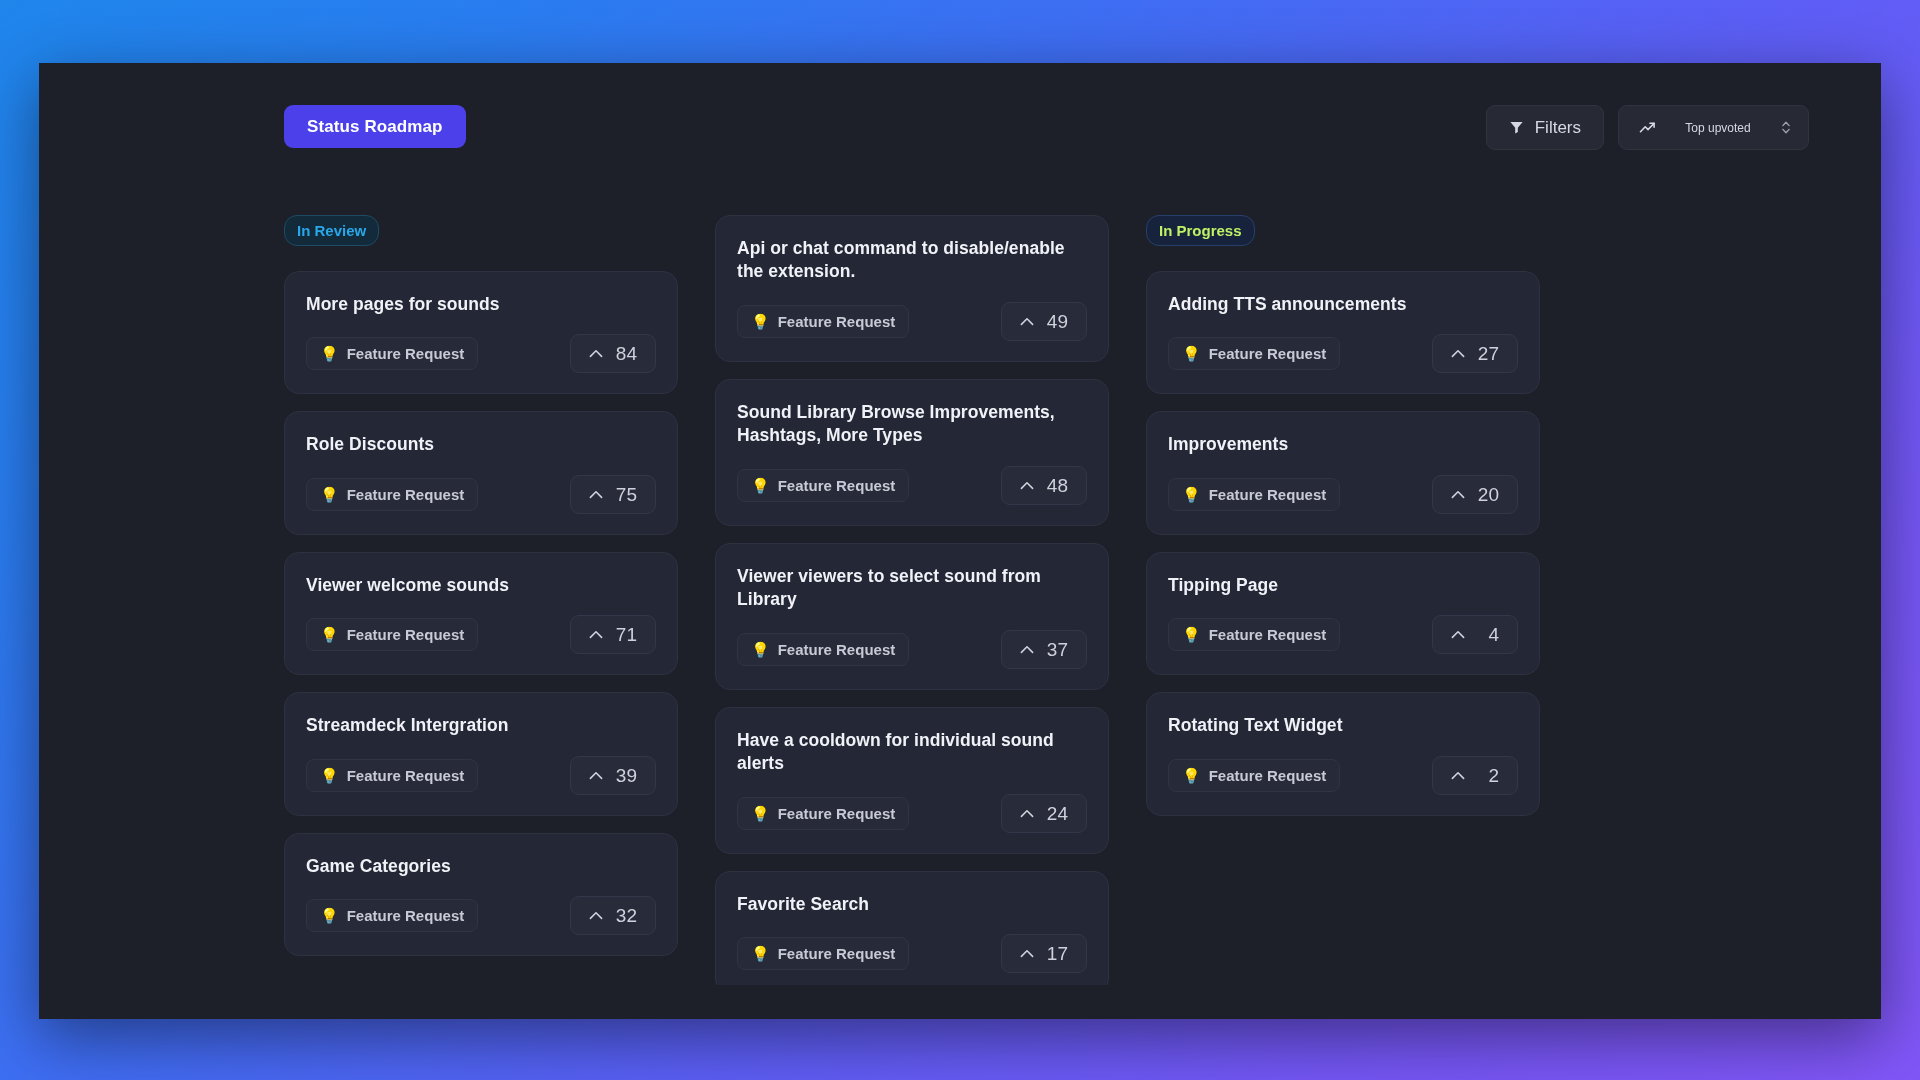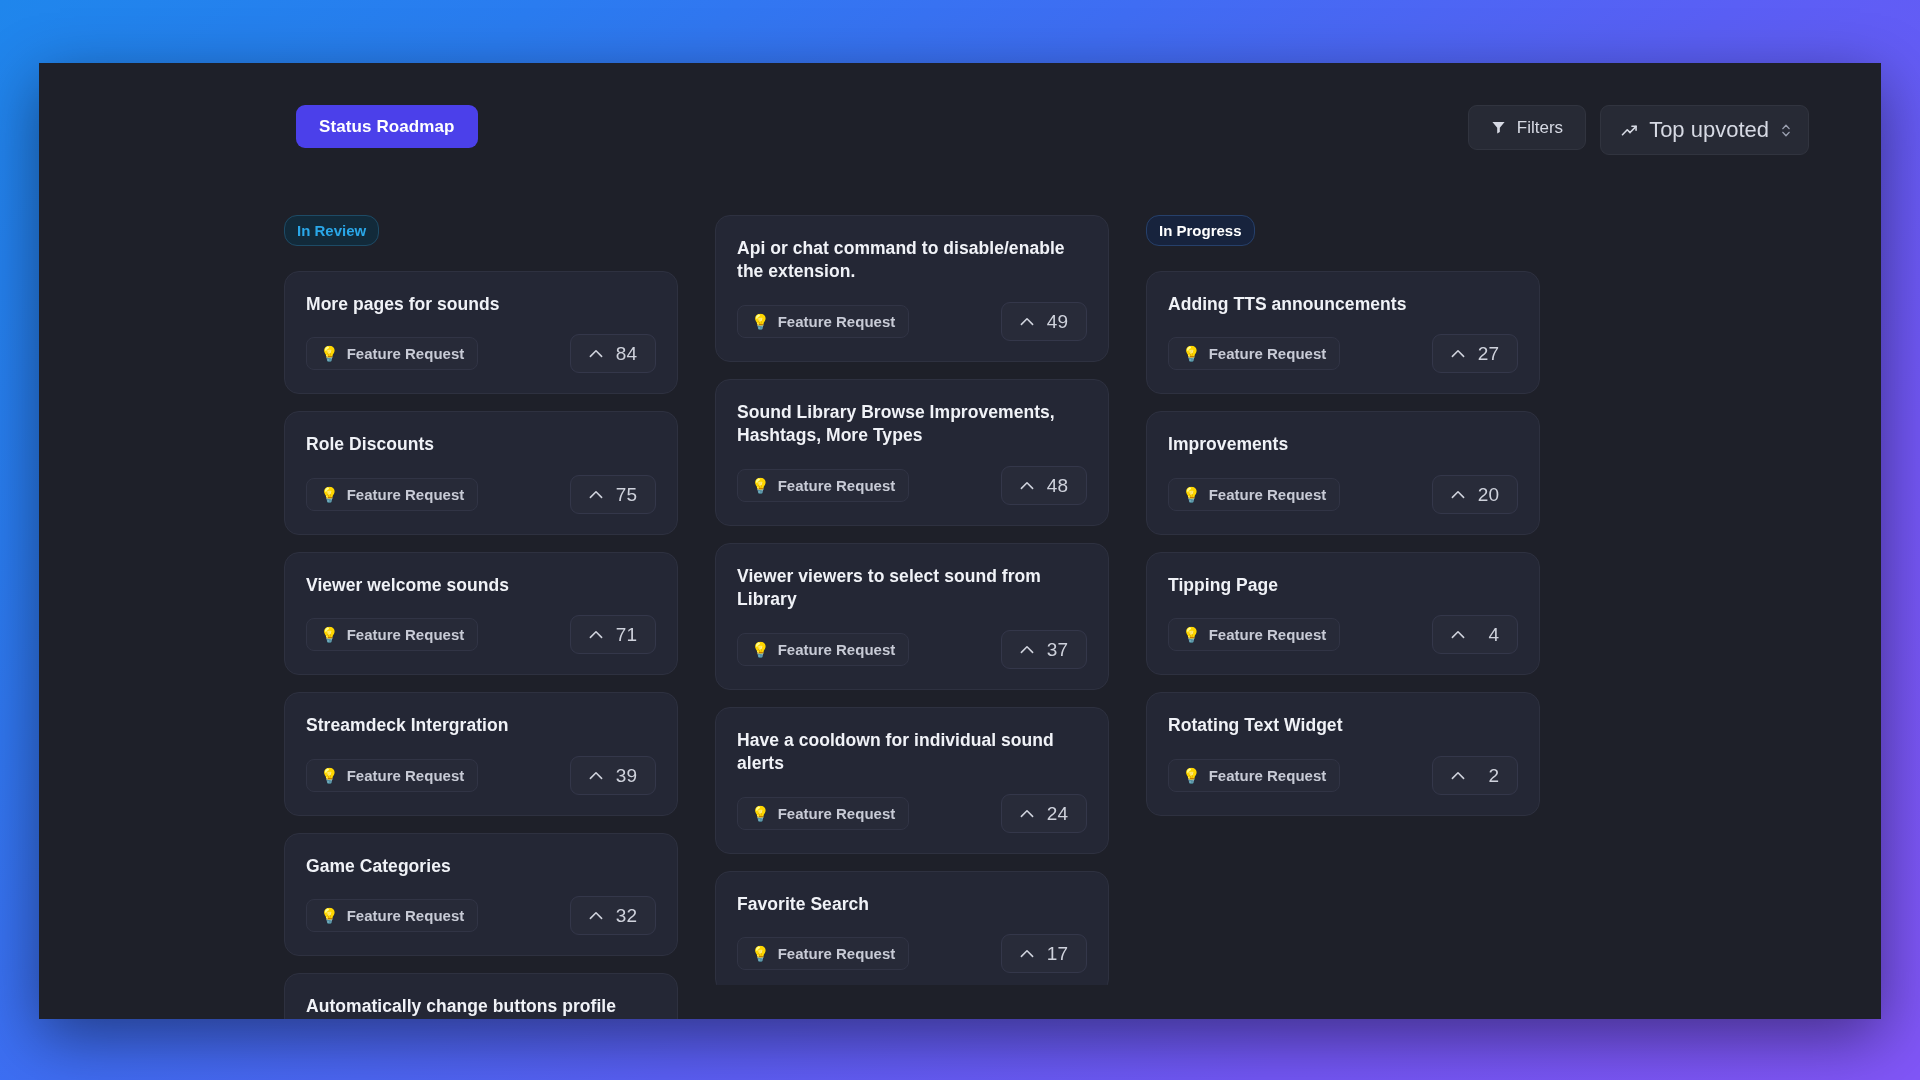--- a/index.html
+++ b/index.html
@@ -26,21 +26,21 @@
     position:absolute;
     left:39px; top:63px;
     width:1842px; height:956px;
     background:#1e2029;
     box-shadow:0 18px 60px rgba(0,0,0,.45);
     overflow:hidden;
   }
 
   
   .toolbar {
-    position:absolute; left:12px; top:0; right:0; height:110px;
+    position:absolute; left:0; top:0; right:0; height:110px;
     padding:42px 72px 0 245px;
     display:flex; align-items:flex-start; justify-content:space-between;
   }
 
   .roadmap-btn {
     background:#4b40ea; color:#ffffff;
     font-size:17px; font-weight:bold;
     padding:13px 23px; border-radius:9px;
     border:none; cursor:pointer; letter-spacing:.1px;
     line-height:1;
@@ -53,21 +53,21 @@
     background:#272a35; border:1px solid #31343f;
     border-radius:9px; color:#d6d9e3;
     font-size:17px; font-weight:500;
     padding:13px 22px; cursor:pointer; line-height:1;
   }
 
   .tb-select {
     display:flex; align-items:center; gap:11px;
     background:#272a35; border:1px solid #31343f;
     border-radius:9px; color:#d6d9e3;
-    font-size:22px; font-weight:500;
+    font-size:12px; font-weight:500;
     padding:13px 16px 13px 20px; cursor:pointer; line-height:1;
     min-width:191px; justify-content:flex-start;
   }
   .tb-select .sel-label { flex:1; }
 
   .ico { display:inline-flex; align-items:center; justify-content:center; }
   .ico svg { display:block; }
 
   
   .board {
@@ -87,21 +87,21 @@
   .col-head { margin-bottom:22px; height:34px; }
 
   .status-badge {
     display:inline-block;
     font-size:15px; font-weight:bold;
     padding:7px 12px; border-radius:13px;
     line-height:1;
   }
   .badge-review   { color:#2aa7e8; background:#122a3a; border:1px solid #1d4b66; }
   .badge-planned  { color:#a855f7; background:#241c3a; border:1px solid #3d2a63; }
-  .badge-progress { color:#ffffff; background:#17233d; border:1px solid #26406b; }
+  .badge-progress { color:#bef264; background:#17233d; border:1px solid #26406b; }
 
   .col-scroll {
     height:770px;
     overflow:hidden;
     position:relative;
   }
 
   .card-list { display:flex; flex-direction:column; gap:17px; }
 
   .card {
@@ -268,24 +268,20 @@
                 <span class="ico">
                   <svg width="14" height="9" viewBox="0 0 14 9">
                       <path d="M1.4 7.4L7 1.8l5.6 5.6" stroke="#cfd2dc" stroke-width="1.6" fill="none" stroke-linecap="round" stroke-linejoin="round"></path>
                     </svg>
                 </span>
                 <span class="count">32</span>
               </span>
             </div>
           </div>
 
-          <div class="card">
-            <div class="card-title">Automatically change buttons profile</div>
-
-          </div>
 
         </div>
 
       </div>
     </div>
 
     <div class="column">
       <div class="col-scroll">
         <div class="card-list">
 

